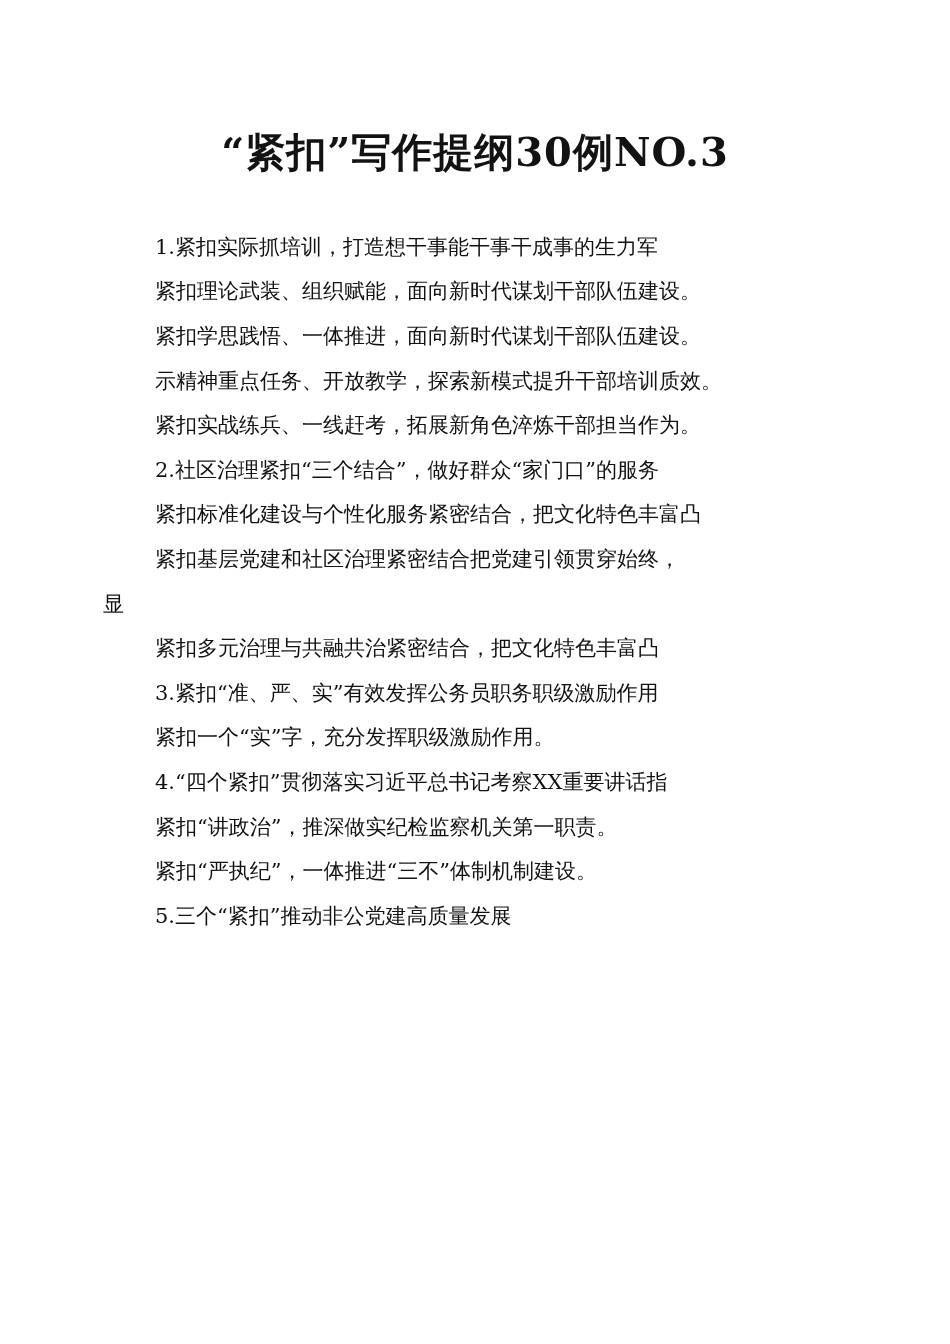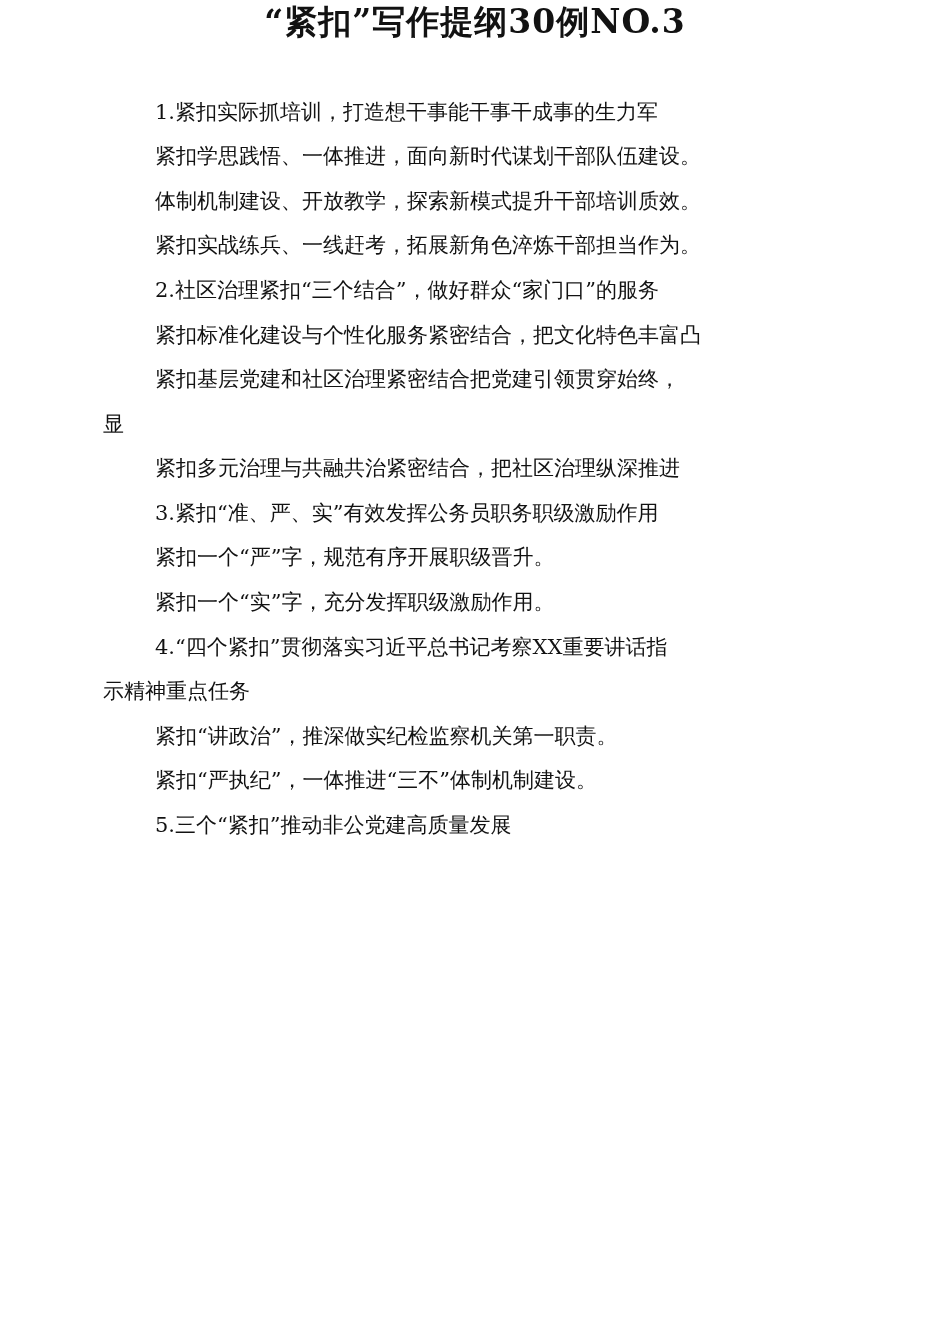--- a/index.html
+++ b/index.html
@@ -11,22 +11,23 @@
     position: relative;
     width: 950px;
     height: 1344px;
     background: #ffffff;
     color: #121212;
     font-family: "DejaVu Serif", "Liberation Serif", serif;
     overflow: hidden;
   }
   .doc-title {
     margin: 0;
+    padding-top: 126px;
     text-align: center;
-    font-size: 33px;
+    font-size: 40px;
     font-weight: 700;
     line-height: 1.32;
     letter-spacing: 1px;
     white-space: nowrap;
   }
   .doc-body {
     margin: 46px 60px 0 103px;
   }
   .line {
     font-size: 21px;
@@ -39,30 +40,29 @@
     padding-left: 52px;
   }
 </style>
 </head>
 <body>
 
 <div class="page">
   <h1 class="doc-title">“紧扣”写作提纲30例NO.3</h1>
   <div class="doc-body">
       <div class="line indent">1.紧扣实际抓培训，打造想干事能干事干成事的生力军</div>
+      <div class="line indent">紧扣理论武装、组织赋能，面向新时代谋划干部队伍建设。</div>
       <div class="line indent">紧扣学思践悟、一体推进，面向新时代谋划干部队伍建设。</div>
-      <div class="line indent">体制机制建设、开放教学，探索新模式提升干部培训质效。</div>
+      <div class="line indent">示精神重点任务、开放教学，探索新模式提升干部培训质效。</div>
       <div class="line indent">紧扣实战练兵、一线赶考，拓展新角色淬炼干部担当作为。</div>
       <div class="line indent">2.社区治理紧扣“三个结合”，做好群众“家门口”的服务</div>
       <div class="line indent">紧扣标准化建设与个性化服务紧密结合，把文化特色丰富凸</div>
       <div class="line indent">紧扣基层党建和社区治理紧密结合把党建引领贯穿始终，</div>
       <div class="line">显</div>
-      <div class="line indent">紧扣多元治理与共融共治紧密结合，把社区治理纵深推进</div>
+      <div class="line indent">紧扣多元治理与共融共治紧密结合，把文化特色丰富凸</div>
       <div class="line indent">3.紧扣“准、严、实”有效发挥公务员职务职级激励作用</div>
-      <div class="line indent">紧扣一个“严”字，规范有序开展职级晋升。</div>
       <div class="line indent">紧扣一个“实”字，充分发挥职级激励作用。</div>
       <div class="line indent">4.“四个紧扣”贯彻落实习近平总书记考察XX重要讲话指</div>
-      <div class="line">示精神重点任务</div>
       <div class="line indent">紧扣“讲政治”，推深做实纪检监察机关第一职责。</div>
       <div class="line indent">紧扣“严执纪”，一体推进“三不”体制机制建设。</div>
       <div class="line indent">5.三个“紧扣”推动非公党建高质量发展</div>
     </div>
 </div>
 
 </body></html>

